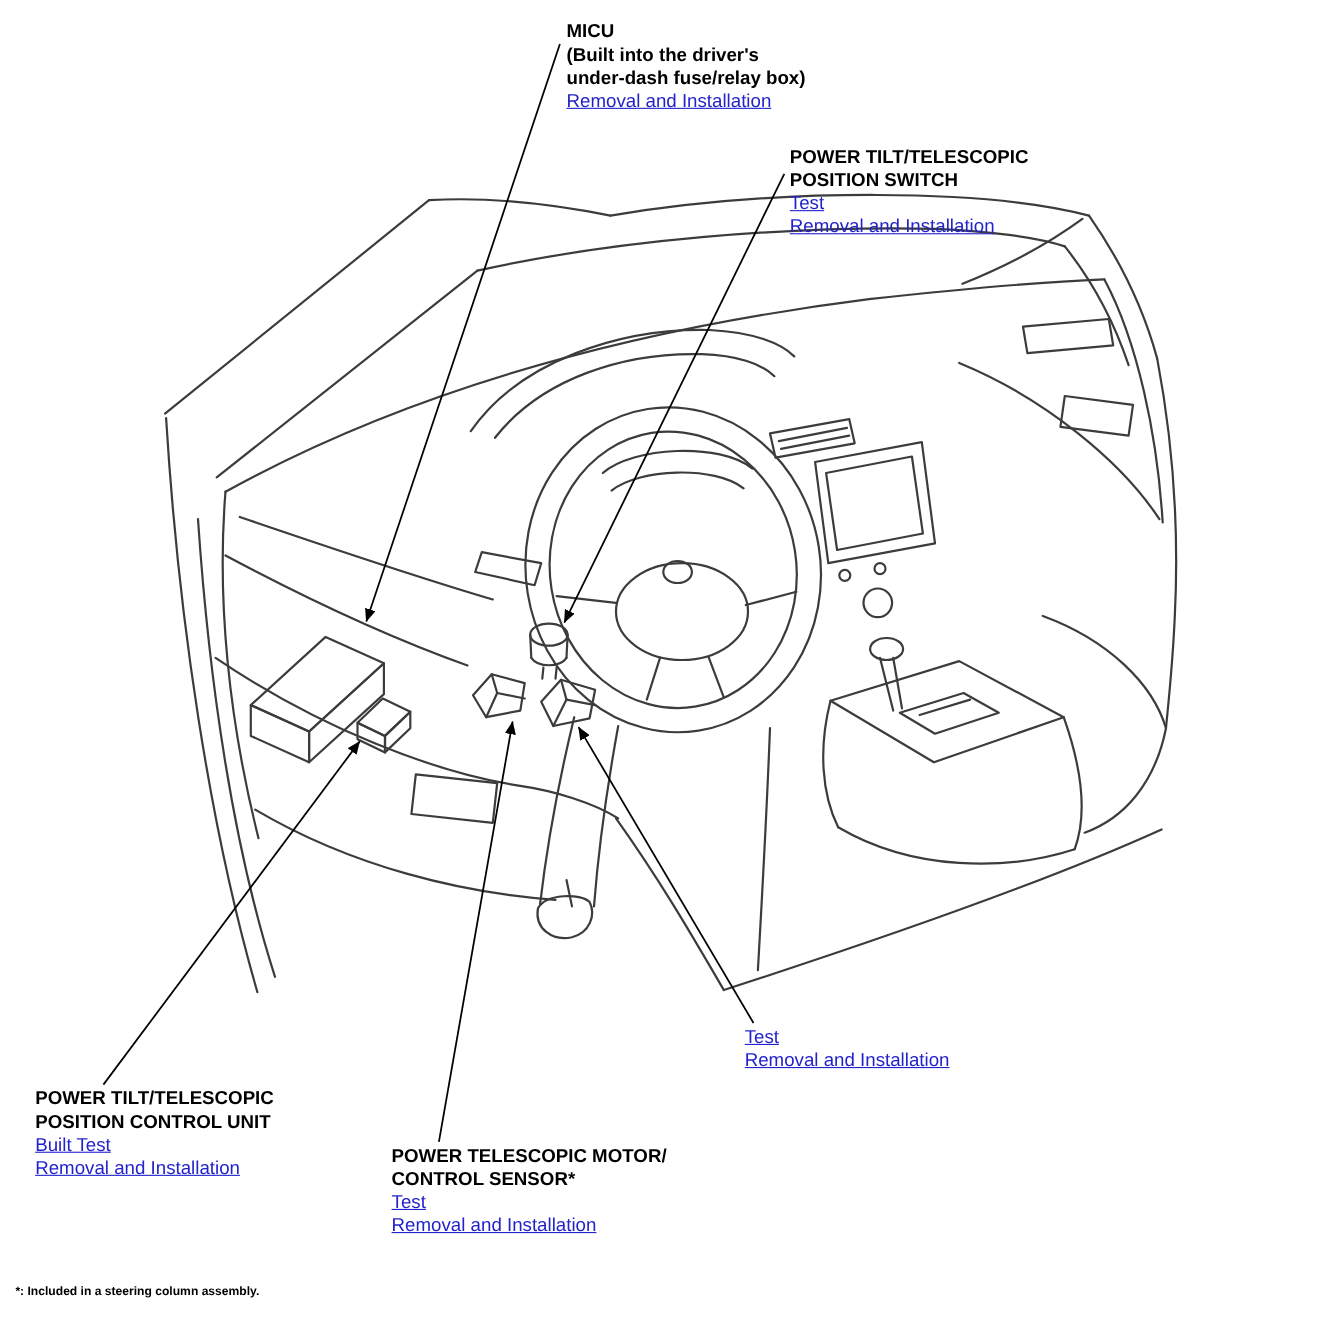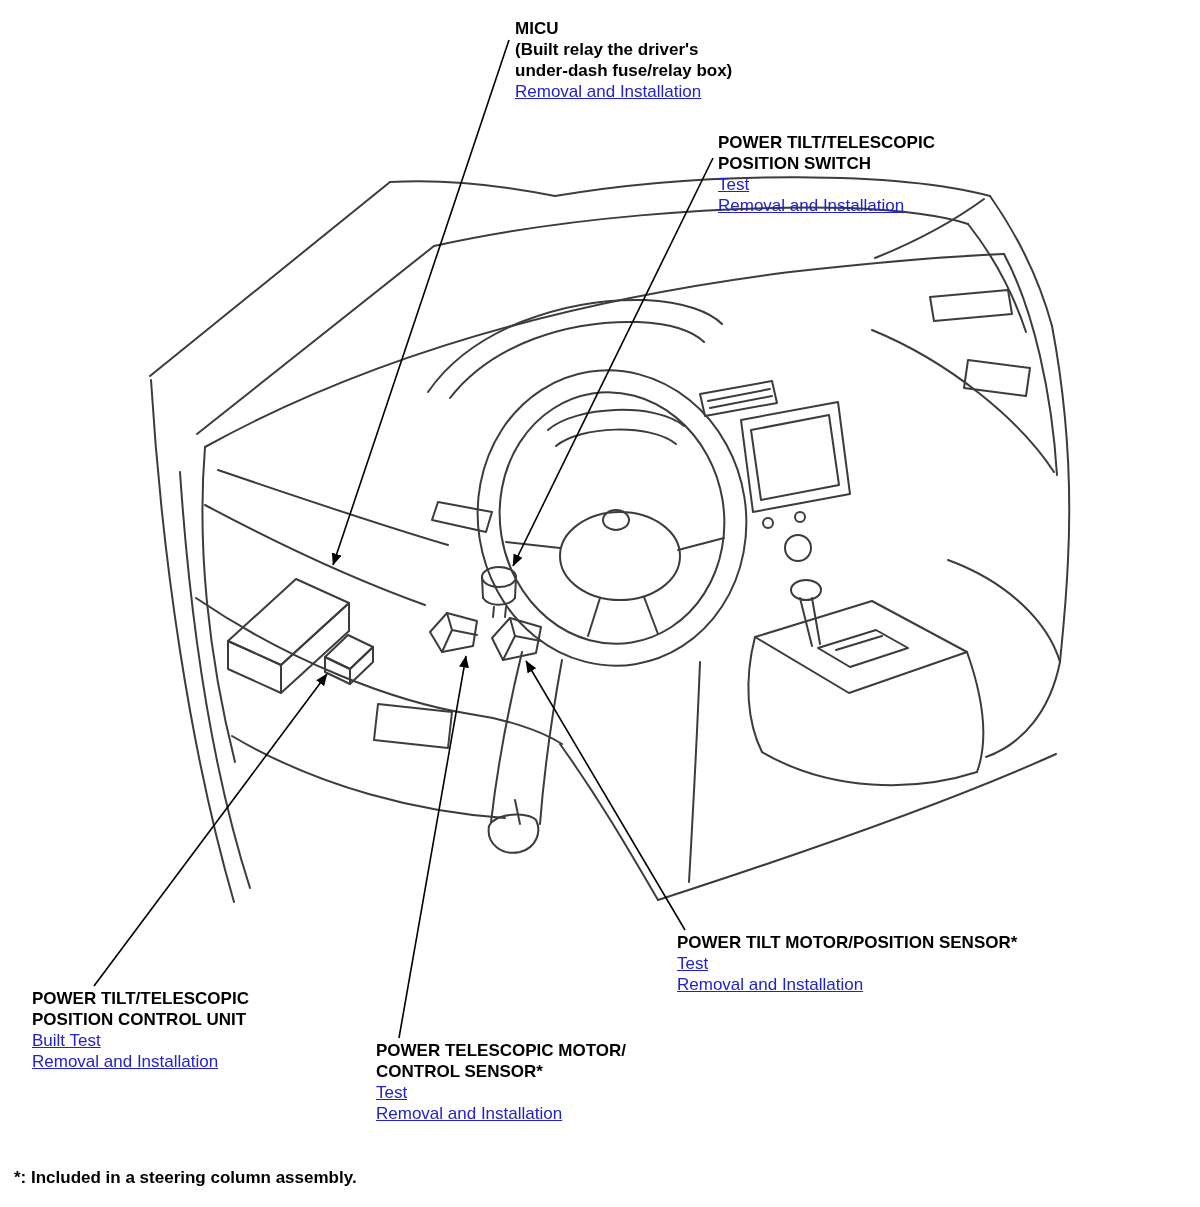--- a/index.html
+++ b/index.html
@@ -9,21 +9,21 @@
     position:relative; width:1200px; height:1207px;
     background:#fff; overflow:hidden;
   }
   .art { position:absolute; left:0; top:0; }
   .callout { position:absolute; font-size:17px; line-height:21px; }
   .callout .title { font-weight:bold; white-space:nowrap; }
   .callout a.link {
     display:block; font-weight:normal; white-space:nowrap;
     color:var(--link-color, #2222cc); cursor:pointer;
   }
-  .footnote { position:absolute; font-size:17px; font-weight:bold; white-space:nowrap; }
+  .footnote { position:absolute; font-size:11px; font-weight:bold; white-space:nowrap; }
 </style>
 </head>
 <body>
 
 <div class="stage">
 
   <svg class="art" width="1200" height="1207" viewBox="0 0 1200 1207">
     <defs>
       <marker id="arrow" markerWidth="13" markerHeight="11" refX="11.5" refY="5" orient="auto" markerUnits="userSpaceOnUse">
         <path d="M0,0 L12,5 L0,10 Z" fill="#000"></path>
@@ -161,46 +161,45 @@
       <line x1="509" y1="40" x2="333" y2="565" marker-end="url(#arrow)"></line>
       <line x1="713" y1="158" x2="513" y2="566" marker-end="url(#arrow)"></line>
       <line x1="94" y1="986" x2="327" y2="674" marker-end="url(#arrow)"></line>
       <line x1="399" y1="1038" x2="466" y2="656" marker-end="url(#arrow)"></line>
       <line x1="685" y1="930" x2="526" y2="661" marker-end="url(#arrow)"></line>
     </g>
   </svg>
 
   <div class="callout" style="left:515px; top:18px;">
     <div class="title">MICU</div>
-    <div class="title">(Built relay the driver's</div>
+    <div class="title">(Built into the driver's</div>
     <div class="title">under-dash fuse/relay box)</div>
     <a class="link" href="#">Removal and Installation</a>
   </div>
 
   <div class="callout" style="left:718px; top:132px;">
     <div class="title">POWER TILT/TELESCOPIC</div>
     <div class="title">POSITION SWITCH</div>
     <a class="link" href="#">Test</a>
     <a class="link" href="#">Removal and Installation</a>
   </div>
 
   <div class="callout" style="left:677px; top:932px;">
-    <div class="title">POWER TILT MOTOR/POSITION SENSOR*</div>
     <a class="link" href="#">Test</a>
     <a class="link" href="#">Removal and Installation</a>
   </div>
 
   <div class="callout" style="left:32px; top:988px;">
     <div class="title">POWER TILT/TELESCOPIC</div>
     <div class="title">POSITION CONTROL UNIT</div>
     <a class="link" href="#">Built Test</a>
     <a class="link" href="#">Removal and Installation</a>
   </div>
 
-  <div class="callout" style="left:376px; top:1040px;">
+  <div class="callout" style="left:356px; top:1040px;">
     <div class="title">POWER TELESCOPIC MOTOR/</div>
     <div class="title">CONTROL SENSOR*</div>
     <a class="link" href="#">Test</a>
     <a class="link" href="#">Removal and Installation</a>
   </div>
 
   <div class="footnote" style="left:14px; top:1168px;">*: Included in a steering column assembly.</div>
 
 </div>
 

